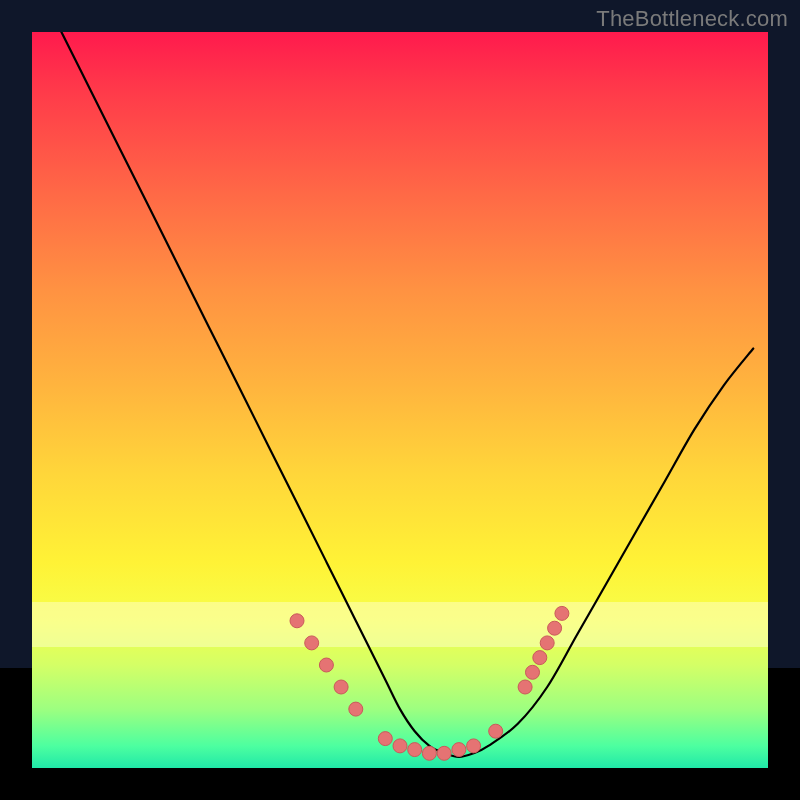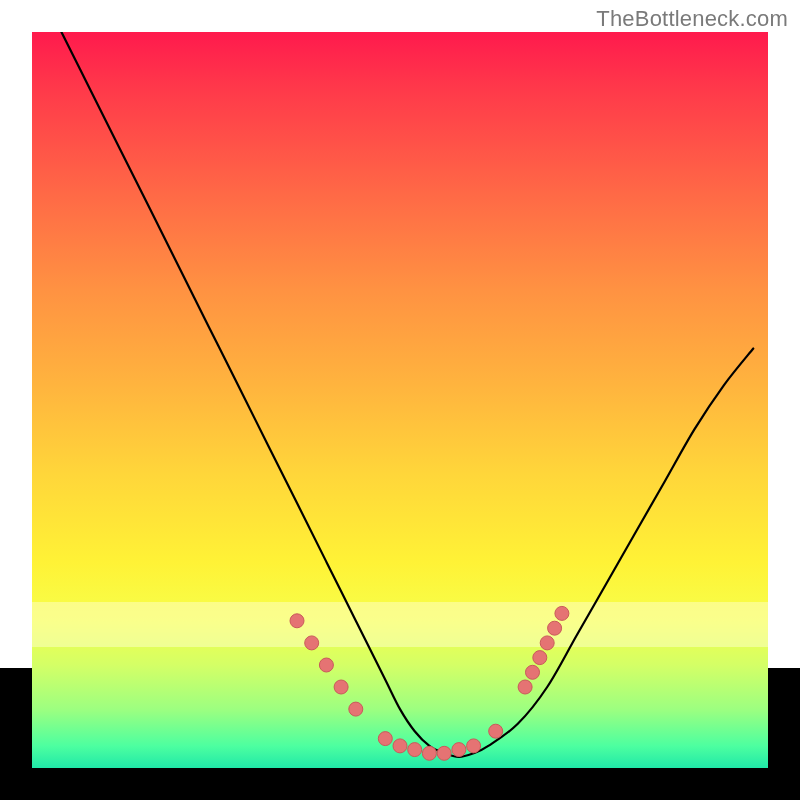--- a/index.html
+++ b/index.html
@@ -10,21 +10,21 @@
     background: #000;
     overflow: hidden;
     font-family: Arial, Helvetica, sans-serif;
   }
   .frame {
     position: absolute;
     top: 0;
     left: 0;
     width: 800px;
     height: 668px;
-    background: #ffffff;
+    background: #0f172a;
   }
   .plot-area {
     position: absolute;
     top: 32px;
     left: 32px;
     width: 736px;
     height: 736px;
     overflow: hidden;
   }
   .gradient-bg {

